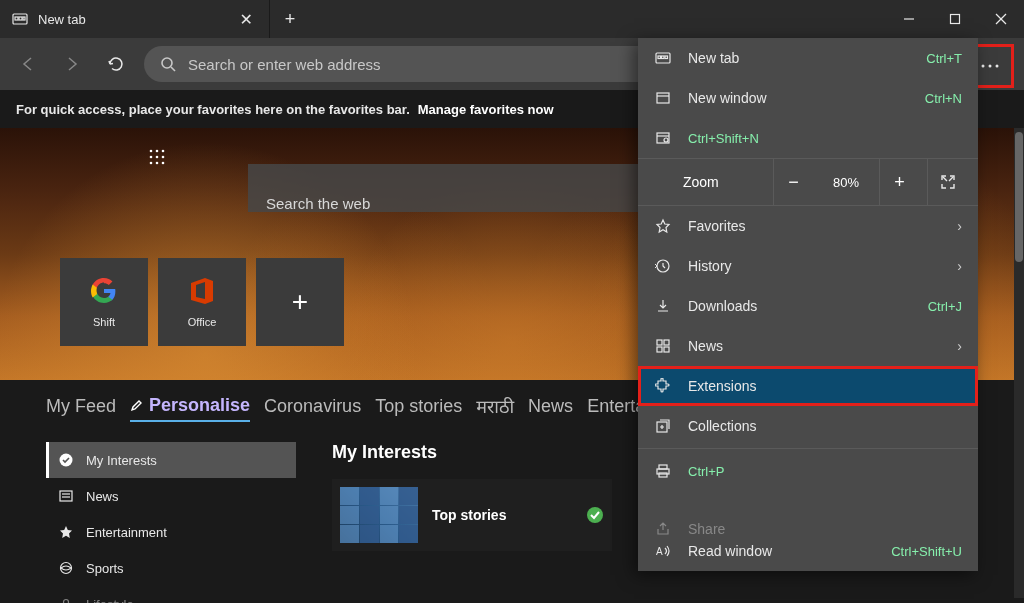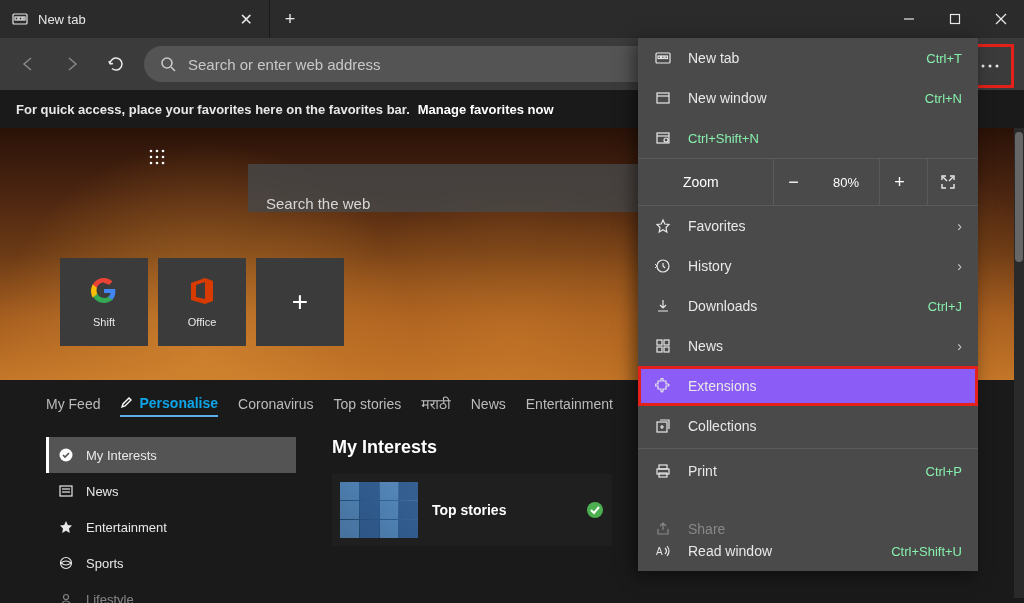--- a/index.html
+++ b/index.html
@@ -46,23 +46,23 @@
     .hero-search input { background: none; border: none; outline: none; color: #d8d8d8; font-size: 15px; flex: 1; }
     .hero-search input::placeholder { color: #d8d8d8; }
     
     .tiles { position: absolute; top: 130px; left: 60px; display: flex; gap: 10px; }
     .tile { width: 88px; height: 88px; background: #3b3b3b; display: flex; flex-direction: column; align-items: center; justify-content: center; gap: 10px; }
     .tile-icon { width: 30px; height: 30px; display: flex; align-items: center; justify-content: center; }
     .tile-label { font-size: 11px; color: #e8e8e8; }
     .tile.add .tile-icon { font-size: 28px; color: #fff; }
     
     
-    .feednav { display: flex; align-items: center; gap: 20px; padding: 14px 46px 10px; font-size: 14px; color: #bbb; }
+    .feednav { display: flex; align-items: center; gap: 14px; padding: 14px 46px 10px; font-size: 18px; color: #bbb; }
     .feednav-item { display: flex; align-items: center; gap: 6px; padding-bottom: 4px; }
-    .feednav-item.active { color: #0ea5e9; border-bottom: 2px solid #5ab0e8; font-weight: 600; }
+    .feednav-item.active { color: #c4b5fd; border-bottom: 2px solid #5ab0e8; font-weight: 600; }
     
     
     .interests-wrap { display: flex; padding: 10px 46px; gap: 36px; }
     .sidebar { width: 250px; }
     .side-item { height: 36px; display: flex; align-items: center; gap: 12px; padding: 0 12px; font-size: 13px; color: #e8e8e8; }
     .side-item.active { background: #545454; border-left: 3px solid #fff; padding-left: 9px; }
     .side-icon { width: 16px; display: flex; align-items: center; justify-content: center; }
     .interests-title { font-size: 18px; font-weight: 600; margin-bottom: 16px; }
     .card { display: flex; align-items: center; gap: 14px; background: #1f1f1f; padding: 8px; width: 280px; }
     .card-thumb { width: 78px; height: 56px; background: linear-gradient(45deg,#1a3a5a,#2a5a8a,#4a7aaa); display: grid; grid-template-columns: repeat(4,1fr); grid-template-rows: repeat(3,1fr); gap: 1px; }
@@ -77,21 +77,21 @@
     .menu-icon { width: 18px; display: flex; align-items: center; justify-content: center; }
     .menu-label { flex: 1; }
     .menu-shortcut { font-size: 13px; color: #86efac; }
     .menu-chevron { color: #ccc; }
     .menu-sep { height: 1px; background: #5a5a5a; margin: 2px 0; }
     .menu-zoom { height: 48px; display: flex; align-items: center; padding: 0 11px; gap: 8px; border-top: 1px solid #5a5a5a; border-bottom: 1px solid #5a5a5a; }
     .zoom-label { flex: 1; font-size: 14px; padding-left: 34px; }
     .zoom-btn { width: 40px; height: 48px; display: flex; align-items: center; justify-content: center; font-size: 18px; border-left: 1px solid #5a5a5a; }
     .zoom-val { width: 50px; text-align: center; font-size: 13px; }
     .menu-item.dim .menu-label, .menu-item.dim .menu-icon { color: #888; margin-top: 36px; }
-    .menu-item.highlighted { outline: 3px solid #e3201a; outline-offset: -3px; background: #8b5cf6; }
+    .menu-item.highlighted { outline: 3px solid #e3201a; outline-offset: -3px; background: #0c4a6e; }
     
     
     .scroll-track { position: absolute; right: 0; top: 128px; width: 10px; height: 470px; background: #2a2a2a; }
     .scroll-thumb { width: 8px; height: 130px; background: #666; margin: 4px auto 0; border-radius: 4px; }
     
     svg { display: block; }
   </style>
 </head>
 <body>
 
@@ -420,21 +420,20 @@
   </div>
   <div class="menu-sep"></div>
   <div class="menu-item">
     <span class="menu-icon">
         <svg width="16" height="16" fill="none" stroke="#e8e8e8" stroke-width="1.2">
           <rect x="4" y="2" width="8" height="4"></rect>
           <rect x="2" y="6" width="12" height="5"></rect>
           <rect x="4" y="10" width="8" height="4"></rect>
         </svg>
       </span>
-    <span class="menu-label">Print</span>
     <span class="menu-shortcut">Ctrl+P</span>
   </div>
   <div class="menu-item dim">
     <span class="menu-icon">
         <svg width="16" height="16" fill="none" stroke="#888" stroke-width="1.2">
           <path d="M3 8 L3 13 L13 13 L13 8 M8 2 L8 9 M5 5 L8 2 L11 5"></path>
         </svg>
       </span>
     <span class="menu-label">Share</span>
   </div>

